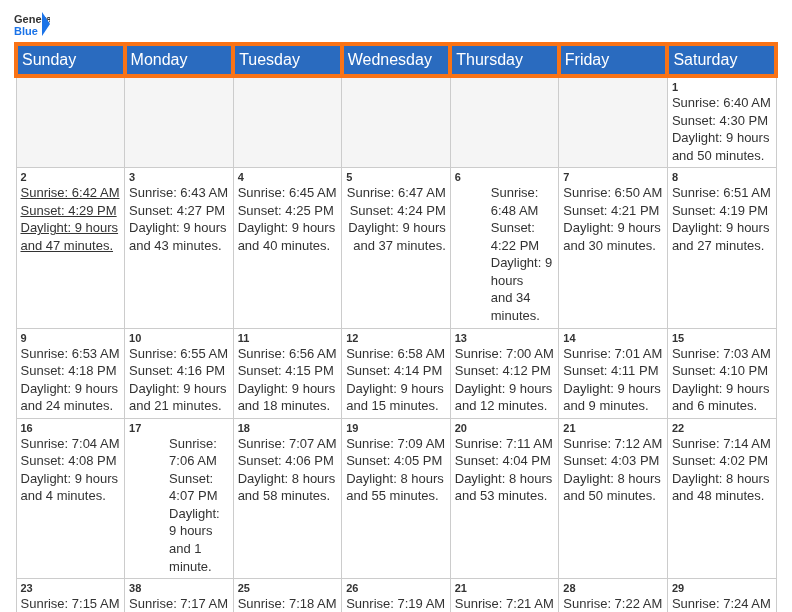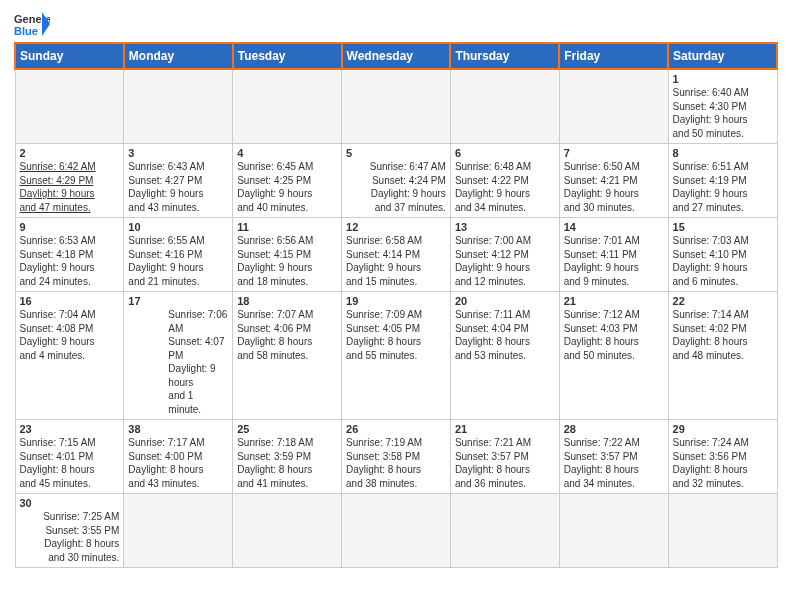--- a/index.html
+++ b/index.html
@@ -43,25 +43,25 @@
       color: #555;
     }
     .calendar {
       width: 100%;
       border-collapse: collapse;
       table-layout: fixed;
     }
     .calendar th {
       background: #2a6bbf;
       color: #fff;
-      font-size: 12px;
-      font-weight: bold;
+      font-size: 16px;
+      font-weight: normal;
       padding: 5px 4px;
       text-align: left;
-      border: 2px solid #f97316;
+      border: 4px solid #f97316;
     }
     .calendar td {
       border: 1px solid #ccc;
       vertical-align: top;
       padding: 3px 4px;
       font-size: 9.5px;
       color: #333;
       height: 72px;
       width: 113px;
       background: #fff;
@@ -69,21 +69,21 @@
     .calendar td.empty {
       background: #f5f5f5;
     }
     .day-number {
       font-size: 11px;
       font-weight: bold;
       display: block;
       margin-bottom: 1px;
     }
     .day-info {
-      font-size: 10px;
+      font-size: 13px;
       line-height: 1.35;
       color: #333;
     }
     .last-row td {
       height: 62px;
     }
   </style>
 </head>
 <body>
 
@@ -154,21 +154,21 @@
           </td>
           <td>
             <span class="day-number">5</span>
             <div class="day-info" style="white-space: pre-line; text-align: right;">Sunrise: 6:47 AM
 Sunset: 4:24 PM
 Daylight: 9 hours
 and 37 minutes.</div>
           </td>
           <td>
             <span class="day-number">6</span>
-            <div class="day-info" style="white-space: pre-line;">Sunrise: 6:48 AM
+            <div class="day-info" style="white-space: pre-line; margin-left: 36px;">Sunrise: 6:48 AM
 Sunset: 4:22 PM
 Daylight: 9 hours
 and 34 minutes.</div>
           </td>
           <td>
             <span class="day-number">7</span>
             <div class="day-info" style="white-space: pre-line;">Sunrise: 6:50 AM
 Sunset: 4:21 PM
 Daylight: 9 hours
 and 30 minutes.</div>

